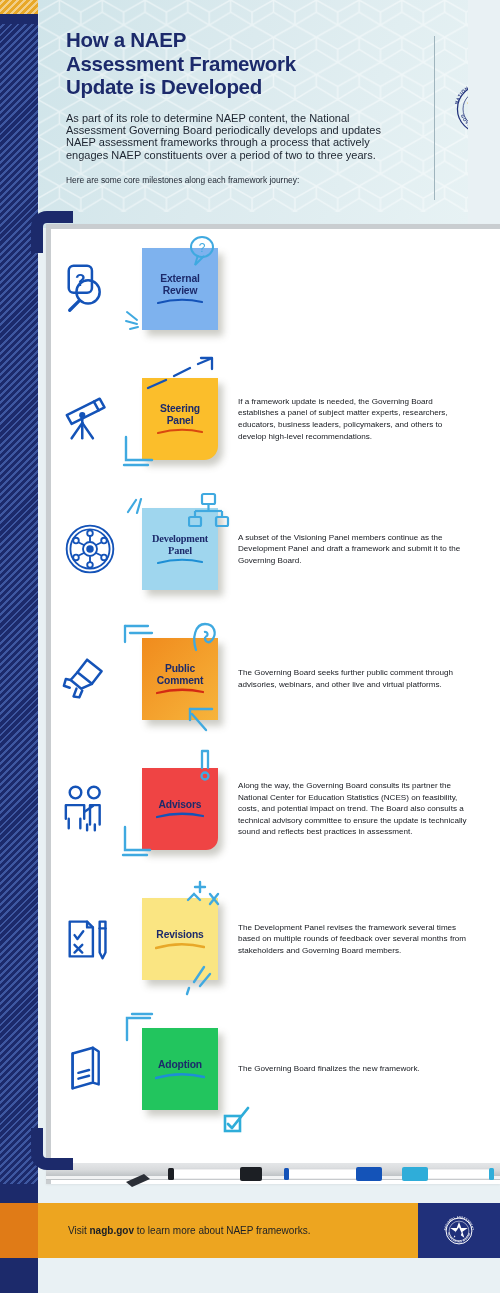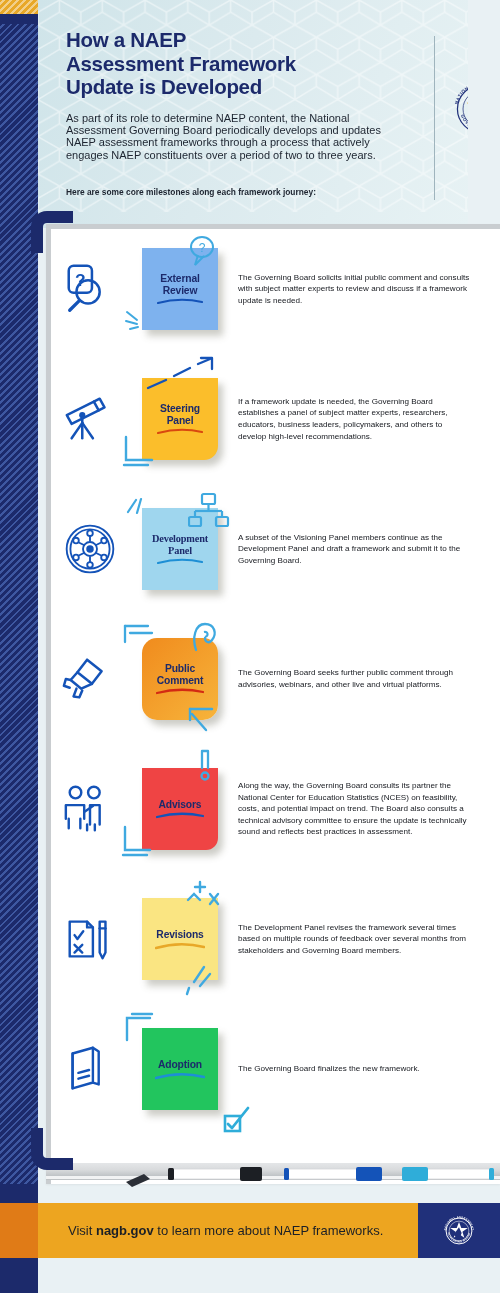--- a/index.html
+++ b/index.html
@@ -83,24 +83,24 @@
     color: #1c2a6b;
     letter-spacing: -0.3px;
   }
   .poster-intro {
     margin-top: 13px;
     font-size: 11px;
     line-height: 12.4px;
     color: #1d2430;
   }
   .poster-kicker {
-    margin-top: 26px;
+    margin-top: 14px;
     font-size: 8.4px;
     line-height: 11px;
-    font-weight: bold;
+    font-weight: normal;
     color: #1d2430;
   }
   .header-divider {
     position: absolute; left: 396px; top: 36px;
     width: 1px; height: 164px;
     background: #9fb4bd; z-index: 3;
   }
   .seal-wrap {
     position: absolute; left: 412px; top: 78px;
     width: 62px; height: 62px; z-index: 3;
@@ -203,21 +203,21 @@
   
   .footer-bar {
     position: absolute; left: 38px; top: 1203px;
     width: 422px; height: 55px;
     background: #eda520;
     z-index: 8;
     display: flex; align-items: center;
   }
   .footer-text {
     padding-left: 30px;
-    font-size: 13px;
+    font-size: 10px;
     color: #1b1f26;
     text-align: right;
   }
   .footer-text b { font-weight: bold; }
   .footer-seal-box {
     position: absolute; left: 418px; top: 1203px;
     width: 82px; height: 55px;
     background: #20307a;
     z-index: 9;
     display: flex; align-items: center; justify-content: center;
@@ -310,21 +310,20 @@
           </g>
         </svg>
         <div class="sticky" style="background:#7EB2EE;">
           <div class="sticky-label">External</div>
           <div class="sticky-label">Review</div>
           <svg class="sticky-underline" width="46" height="7" viewBox="0 0 46 7">
             <path d="M1,5 Q23,-1 45,4" fill="none" stroke="#1453B8" stroke-width="2.2" stroke-linecap="round"></path>
           </svg>
         </div>
       </div>
-      <div class="row-desc">The Governing Board solicits initial public comment and consults with subject matter experts to review and discuss if a framework update is needed.</div>
     </div>
 
     <div class="row">
       <div class="row-icon">
         <svg width="58" height="58" viewBox="0 0 60 60">
           <g stroke="#1453B8" stroke-width="2.6" fill="none" stroke-linecap="round" stroke-linejoin="round">
             <path d="M6,26 L34,12 L39,21 L11,35 Z"></path>
             <path d="M34,12 L40,9 L45,18 L39,21"></path>
             <circle cx="22" cy="26" r="3.2" fill="#1453B8" stroke="none"></circle>
             <line x1="22" y1="29" x2="22" y2="50"></line>
@@ -425,21 +424,21 @@
             <line x1="8" y1="11" x2="30" y2="11"></line>
           </g>
         </svg>
         <svg class="doodle" style="left:60px; top:68px;" width="30" height="30" viewBox="0 0 30 30">
           <g stroke="#3FA9E0" stroke-width="2.4" stroke-linecap="round" fill="none">
             <line x1="4" y1="3" x2="26" y2="3"></line>
             <line x1="4" y1="3" x2="4" y2="14"></line>
             <line x1="6" y1="8" x2="20" y2="24"></line>
           </g>
         </svg>
-        <div class="sticky" style="background:linear-gradient(135deg,#F08B1D 0%, #F7B43B 100%);border-radius:15px;">
+        <div class="sticky" style="background:linear-gradient(135deg,#F08B1D 0%, #F7B43B 100%);">
           <div class="sticky-label">Public</div>
           <div class="sticky-label">Comment</div>
           <svg class="sticky-underline" width="48" height="7" viewBox="0 0 48 7">
             <path d="M1,5 Q24,-1 47,4" fill="none" stroke="#D32A13" stroke-width="2.3" stroke-linecap="round"></path>
           </svg>
         </div>
       </div>
       <div class="row-desc">The Governing Board seeks further public comment through advisories, webinars, and other live and virtual platforms.</div>
     </div>
 

